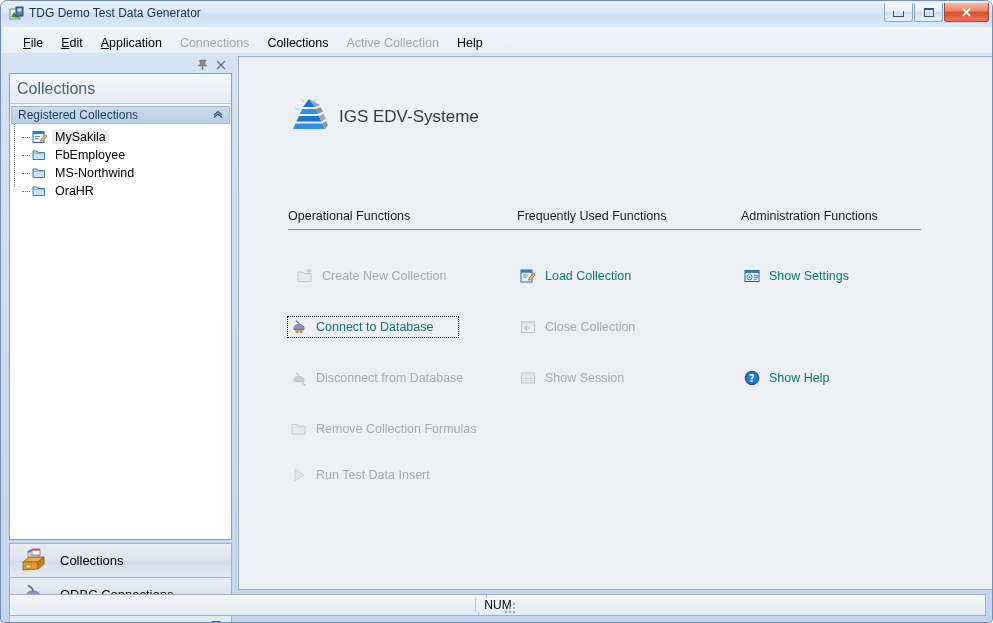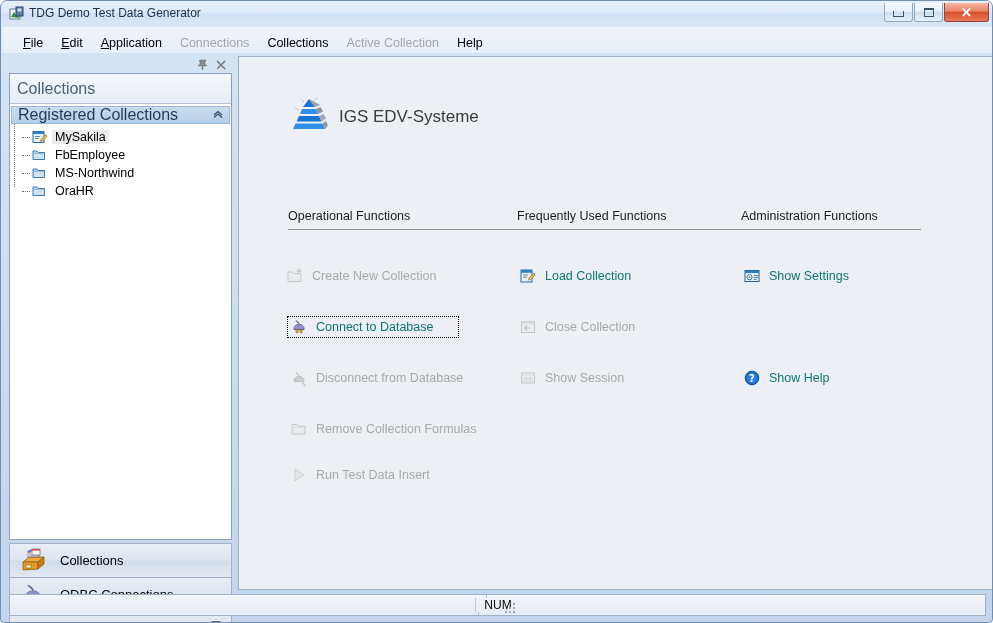--- a/index.html
+++ b/index.html
@@ -164,21 +164,21 @@
     margin: 2px 1px 0 1px;
     background: linear-gradient(to bottom, #c9dcef 0%, #b6cfe8 100%);
     border: 1px solid #9bb8d4;
     display: flex;
     align-items: center;
     box-sizing: border-box;
     padding: 0 5px 0 6px;
   }
   #group-header .ghtext {
     flex: 1;
-    font-size: 16px;
+    font-size: 12px;
     color: #1f3b57;
   }
   #group-header .chev {
     font-size: 12px;
     color: #2c4f70;
     line-height: 1;
   }
   #tree {
     padding: 4px 0 0 8px;
     position: relative;
@@ -536,21 +536,21 @@
         </svg>
       </span>
       <span id="brand-name">IGS EDV-Systeme</span>
     </div>
 
     <div class="col-head" style="left:49px;">Operational Functions</div>
     <div class="col-head" style="left:278px;">Frequently Used Functions</div>
     <div class="col-head" style="left:502px;">Administration Functions</div>
     <div id="rule"></div>
 
-    <div class="fn-item disabled" style="left:45px; top:208px;">
+    <div class="fn-item disabled" style="left:55px; top:208px;">
       <span class="fn-icon">
         <svg width="16" height="16" viewBox="0 0 16 16">
           <path d="M1 4 h5 l1.3 1.6 h6.7 v8 h-13 z" fill="#dfe6ee" stroke="#8a8a8a" stroke-width="0.9"></path>
           <path d="M10 2 h4 v1.4 h-4 z M11.3 0.8 h1.4 v4 h-1.4 z" fill="#ffffff" stroke="#8a8a8a" stroke-width="0.7"></path>
         </svg>
       </span>
       <span class="fn-label">Create New Collection</span>
     </div>
 
     <div class="fn-item focused" style="left:48px; top:259px; width:172px;">

